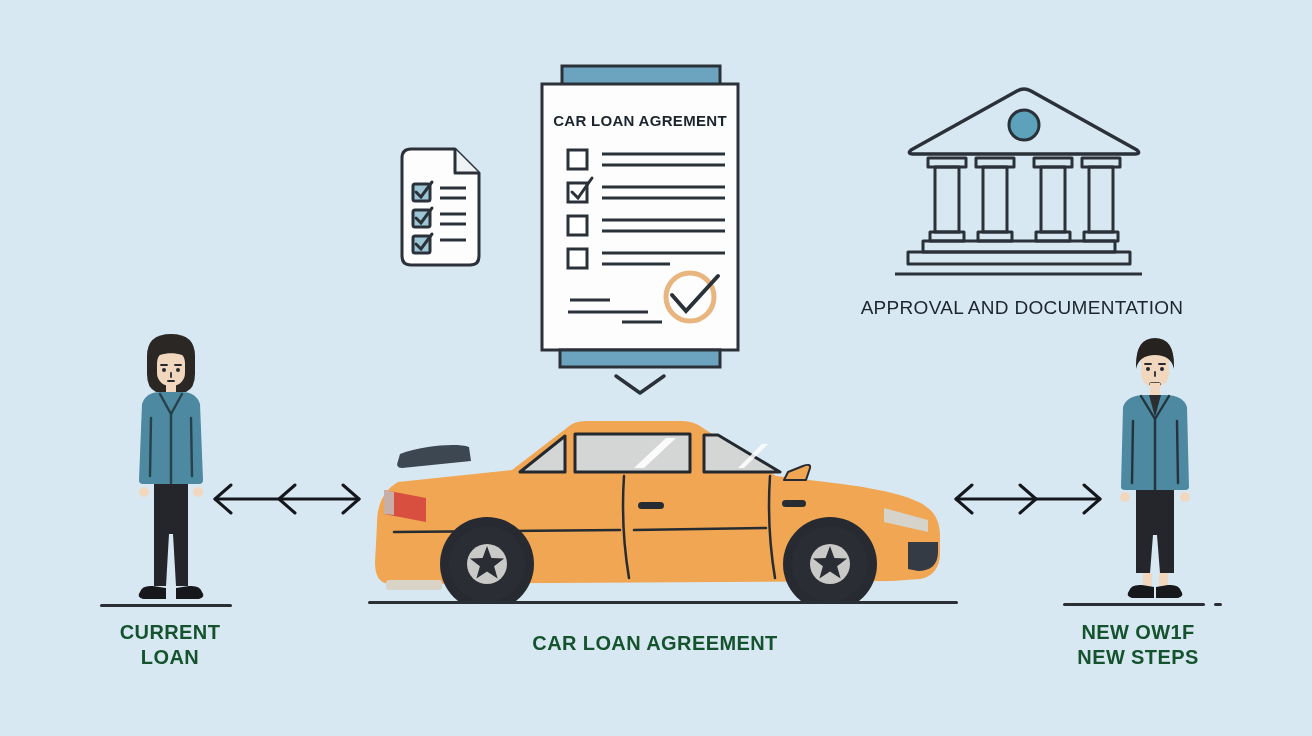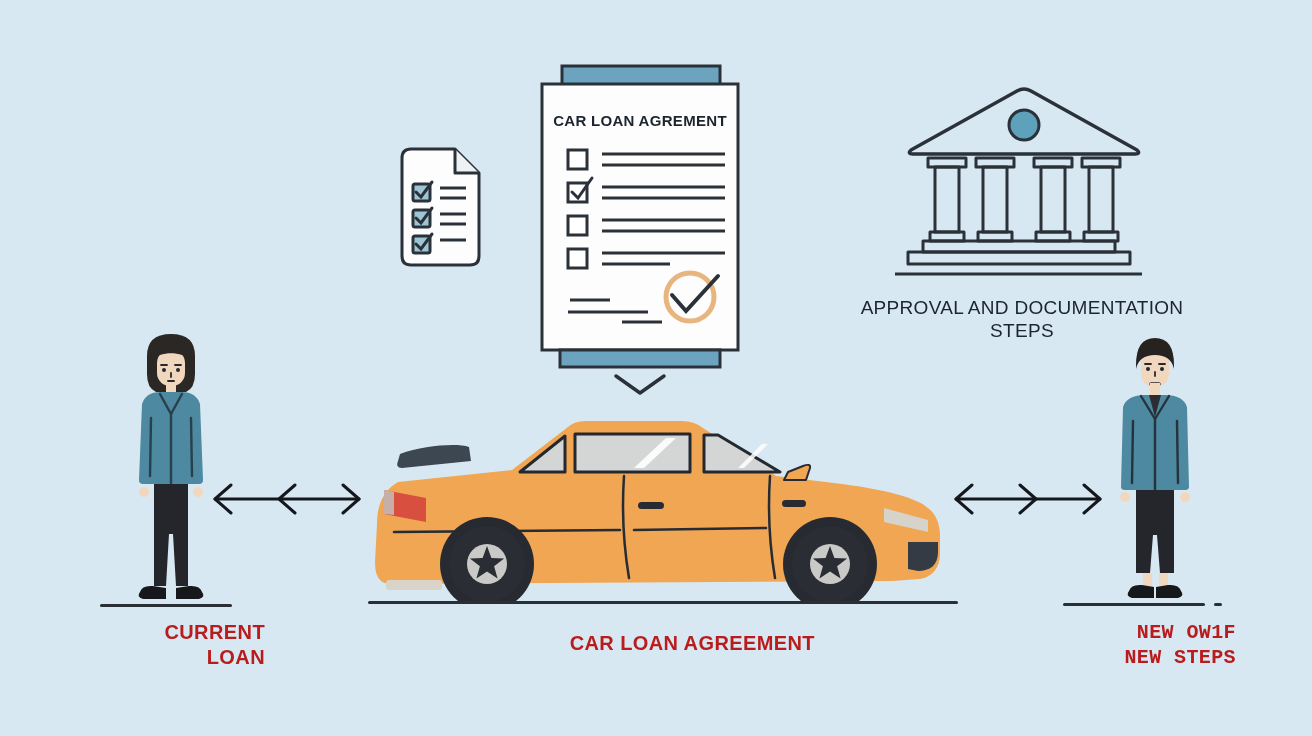--- a/index.html
+++ b/index.html
@@ -4,21 +4,21 @@
 <style>
   html,body{margin:0;padding:0;}
   body{font-family:"Liberation Sans", sans-serif;}
   .stage{
     position:relative; width:1312px; height:736px;
     background:#d8e8f3; overflow:hidden;
   }
   .abs{position:absolute;}
   svg{display:block;}
   .caption{
-    color:#b91c1c; font-weight:bold; text-align:right;
+    color:#14532d; font-weight:bold; text-align:center;
     font-size:20px; line-height:25px; letter-spacing:.4px;
   }
   .caption div{white-space:nowrap;}
   .bank-caption{
     color:#1c242d; font-weight:normal; text-align:center;
     font-size:19px; line-height:23px; letter-spacing:.3px;
   }
   .ground{
     position:absolute; height:3px; background:#2a2f36; border-radius:2px;
   }
@@ -111,21 +111,20 @@
         </g>
         <rect x="30" y="155" width="192" height="11" stroke-width="3"></rect>
         <rect x="15" y="166" width="222" height="12" stroke-width="3"></rect>
         <line x1="2" y1="188" x2="249" y2="188" stroke-width="3"></line>
       </g>
     </svg>
   </div>
 
   <div class="abs bank-caption" style="left:830px; top:296px; width:384px;">
     <div>APPROVAL AND DOCUMENTATION</div>
-    <div>STEPS</div>
   </div>
 
   <div class="abs" style="left:120px; top:330px;">
     <svg width="102" height="282" viewBox="0 0 102 282">
       <path d="M27,26 Q27,4 51,4 Q75,4 75,26 L75,44 Q75,58 66,62 L36,62 Q27,58 27,44 Z" fill="#2b2724"></path>
       <rect x="37" y="20" width="28" height="36" rx="13" fill="#f2d7bf"></rect>
       <path d="M30,30 C32,11 70,11 72,30 C60,21 42,21 30,30 Z" fill="#2b2724"></path>
       <g fill="#26292e">
         <circle cx="44" cy="40" r="2"></circle>
           <circle cx="58" cy="40" r="2"></circle>
@@ -268,18 +267,18 @@
 
   <div class="abs caption" style="left:75px; top:620px; width:190px;">
     <div>CURRENT</div>
     <div>LOAN</div>
   </div>
 
   <div class="abs caption" style="left:495px; top:631px; width:320px;">
     <div>CAR LOAN AGREEMENT</div>
   </div>
 
-  <div class="abs caption" style="left:1040px; top:620px; width:196px;font-family:Liberation Mono, monospace;">
+  <div class="abs caption" style="left:1040px; top:620px; width:196px;">
     <div>NEW OW1F</div>
     <div>NEW STEPS</div>
   </div>
 
 </div>
 
 </body></html>

